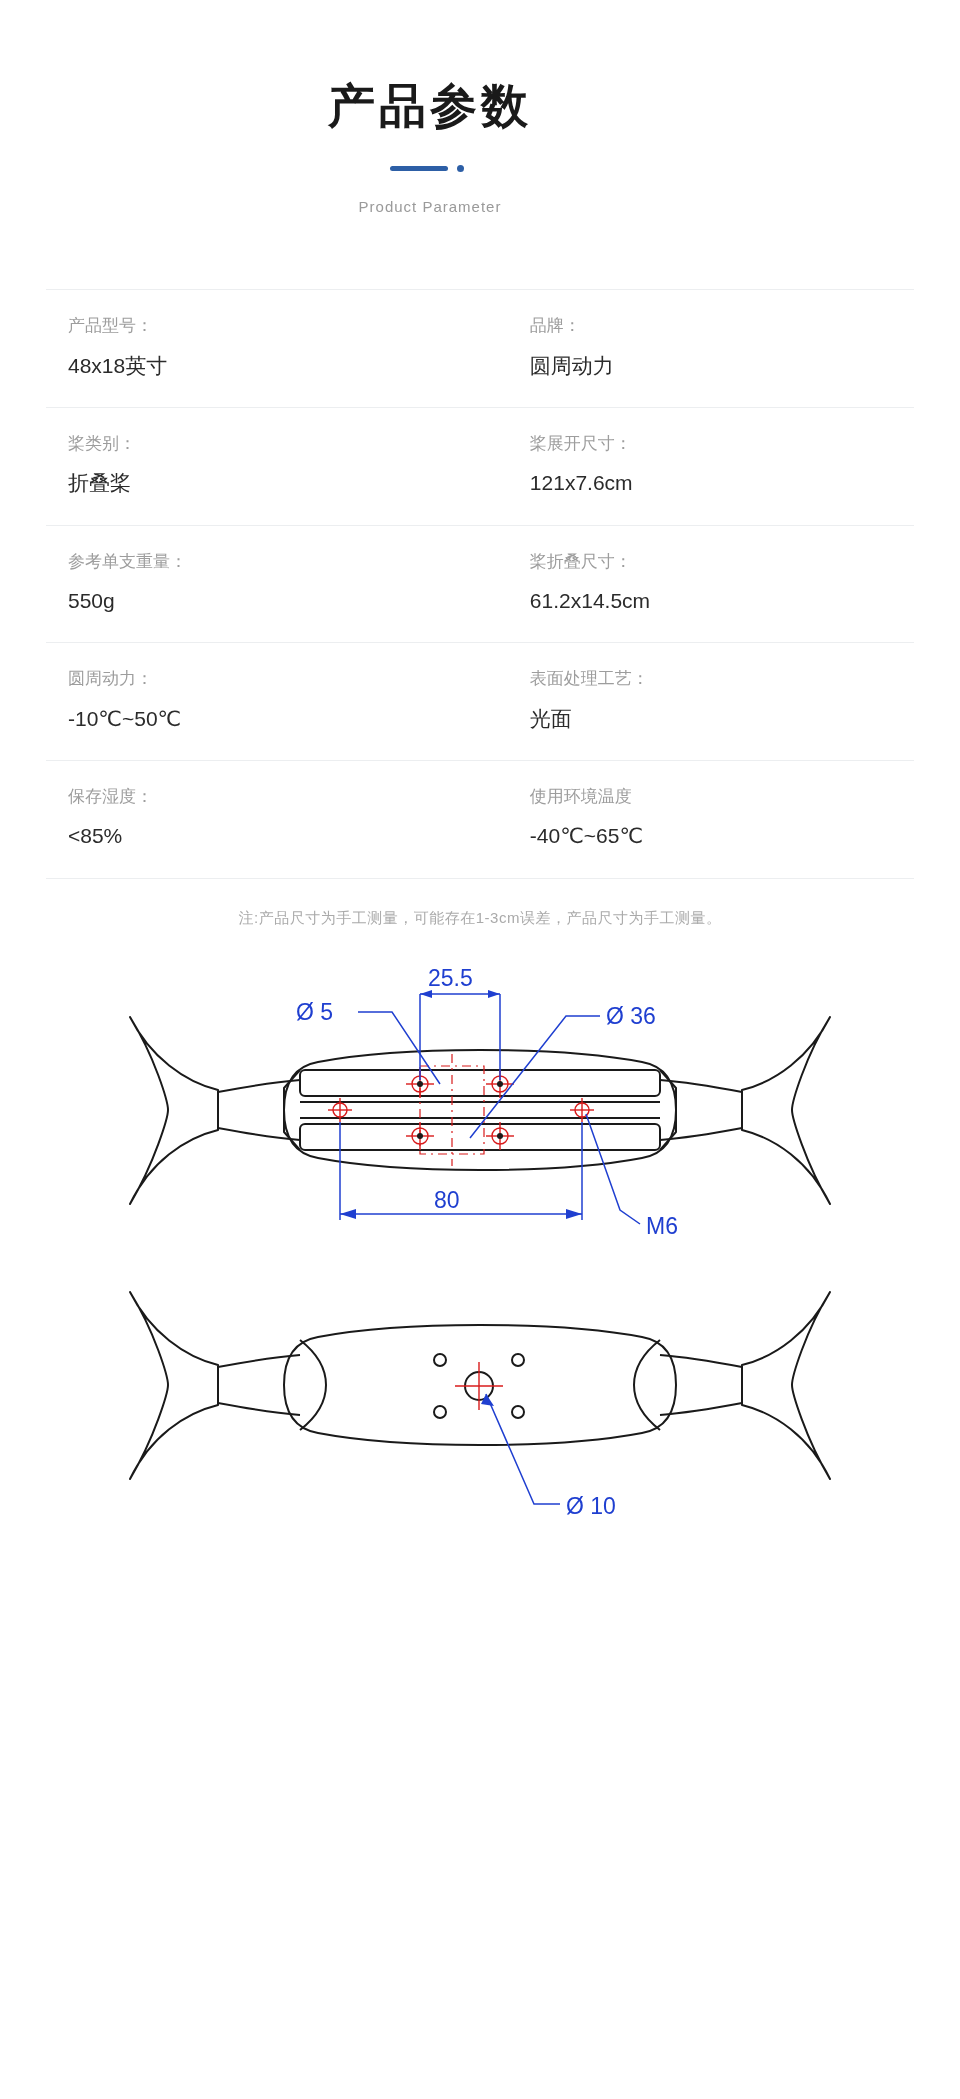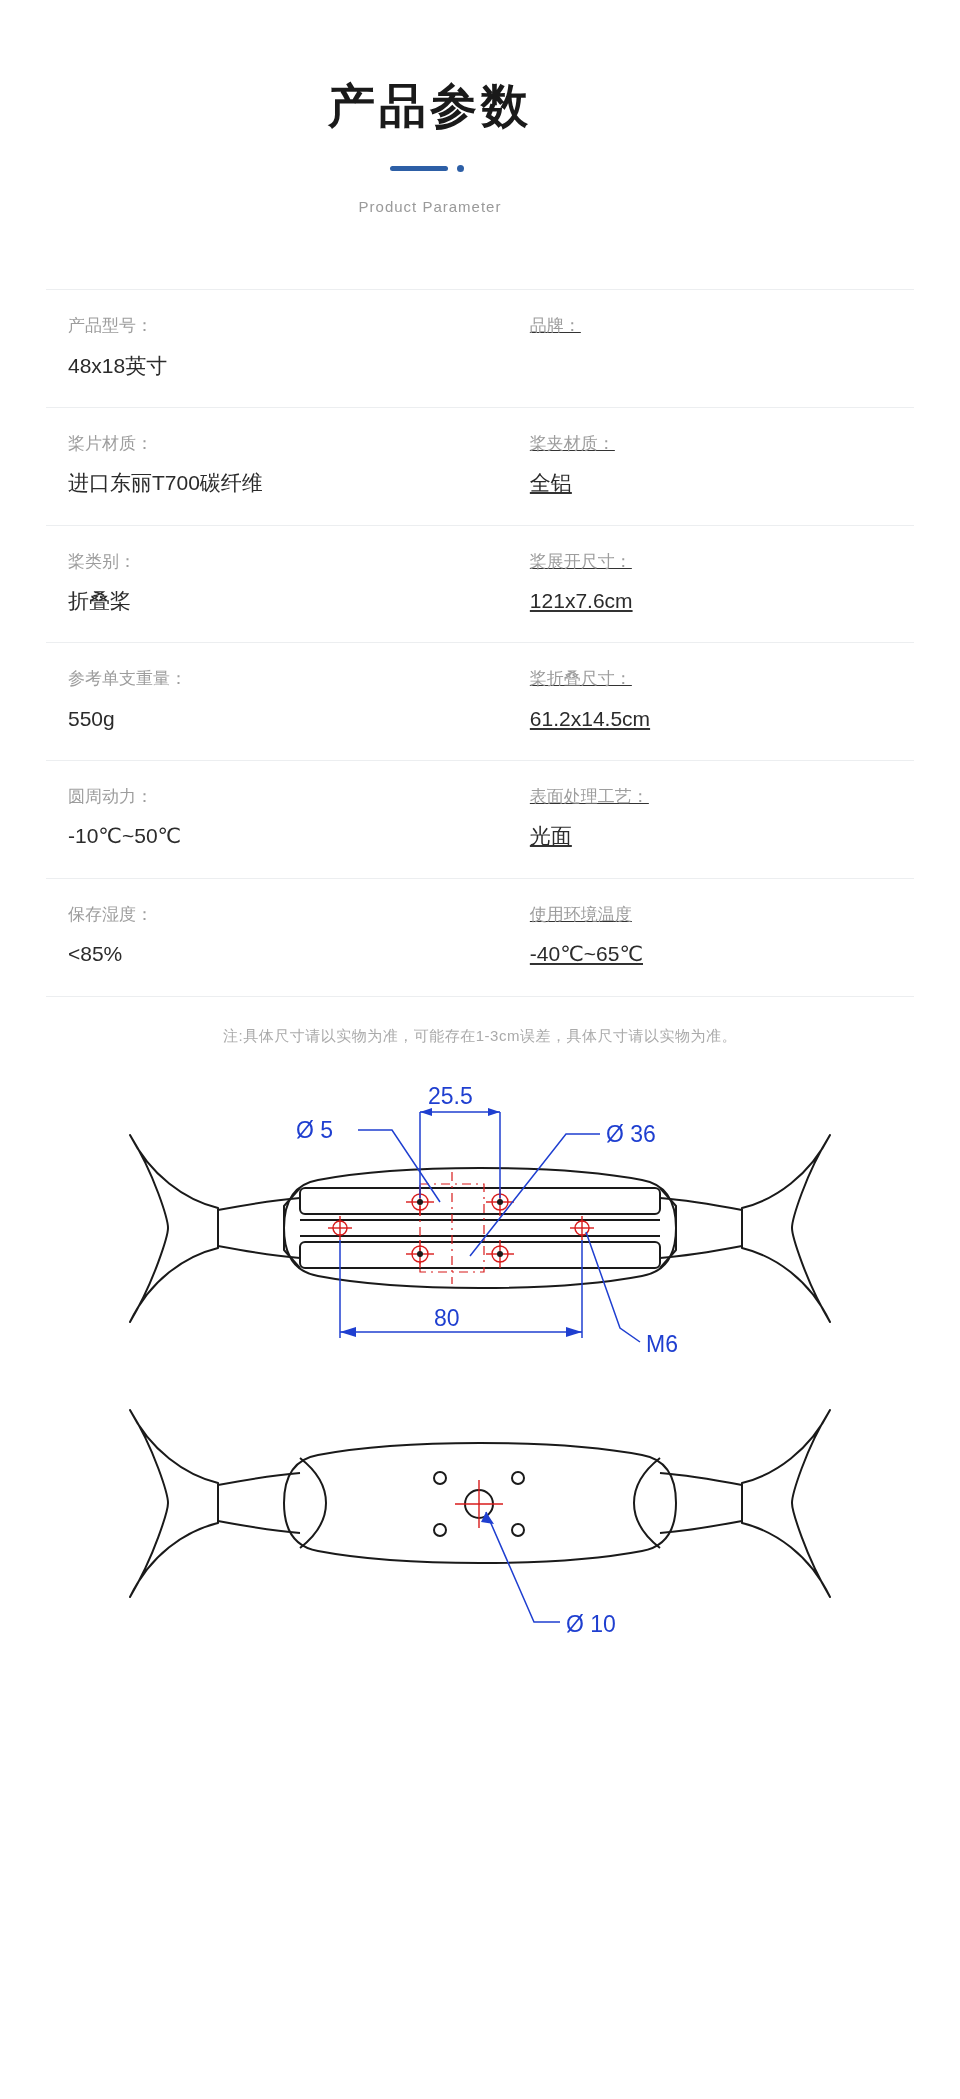--- a/index.html
+++ b/index.html
@@ -69,21 +69,21 @@
     display: flex;
     border-bottom: 1px solid #eceef0;
     padding: 22px 0 26px 0;
     gap: 44px;
   }
   .spec-row:first-child { border-top: 1px solid #eceef0; }
   .spec-cell {
     width: 50%;
     padding-left: 22px;
   }
-  .spec-cell.right { padding-left: 28px; text-decoration: underline; }
+  .spec-cell.right { padding-left: 28px; }
   .spec-label {
     font-size: 17px;
     color: #9d9d9d;
     line-height: 1.6;
     margin-bottom: 10px;
   }
   .spec-value {
     font-size: 21px;
     color: #2b2b2b;
     line-height: 1.5;
@@ -121,33 +121,24 @@
 
   <div class="specs">
 
     <div class="spec-row">
       <div class="spec-cell">
         <div class="spec-label">产品型号：</div>
         <div class="spec-value">48x18英寸</div>
       </div>
       <div class="spec-cell right">
         <div class="spec-label">品牌：</div>
-      </div>
-    </div>
-
-    <div class="spec-row">
-      <div class="spec-cell">
-        <div class="spec-label">桨片材质：</div>
-        <div class="spec-value">进口东丽T700碳纤维</div>
-      </div>
-      <div class="spec-cell right">
-        <div class="spec-label">桨夹材质：</div>
-        <div class="spec-value">全铝</div>
-      </div>
-    </div>
+        <div class="spec-value">圆周动力</div>
+      </div>
+    </div>
+
 
     <div class="spec-row">
       <div class="spec-cell">
         <div class="spec-label">桨类别：</div>
         <div class="spec-value">折叠桨</div>
       </div>
       <div class="spec-cell right">
         <div class="spec-label">桨展开尺寸：</div>
         <div class="spec-value">121x7.6cm</div>
       </div>
@@ -179,21 +170,21 @@
       <div class="spec-cell">
         <div class="spec-label">保存湿度：</div>
         <div class="spec-value">&lt;85%</div>
       </div>
       <div class="spec-cell right">
         <div class="spec-label">使用环境温度</div>
         <div class="spec-value">-40℃~65℃</div>
       </div>
     </div>
 
-    <div class="note">注:具体尺寸请以实物为准，可能存在1-3cm误差，具体尺寸请以实物为准。</div>
+    <div class="note">注:产品尺寸为手工测量，可能存在1-3cm误差，产品尺寸为手工测量。</div>
   </div>
 
   <div class="drawings">
 
     <div class="drawing-block">
       <svg width="960" height="320" viewBox="0 0 960 320">
         <g fill="none" stroke="#1a1a1a" stroke-width="2" stroke-linejoin="round">
 
           <path d="M130 55 C 150 95, 185 120, 218 128 L 218 168 C 185 176, 150 200, 130 242 C 155 200, 168 155, 168 148 C 168 140, 155 95, 130 55 Z"></path>
 

